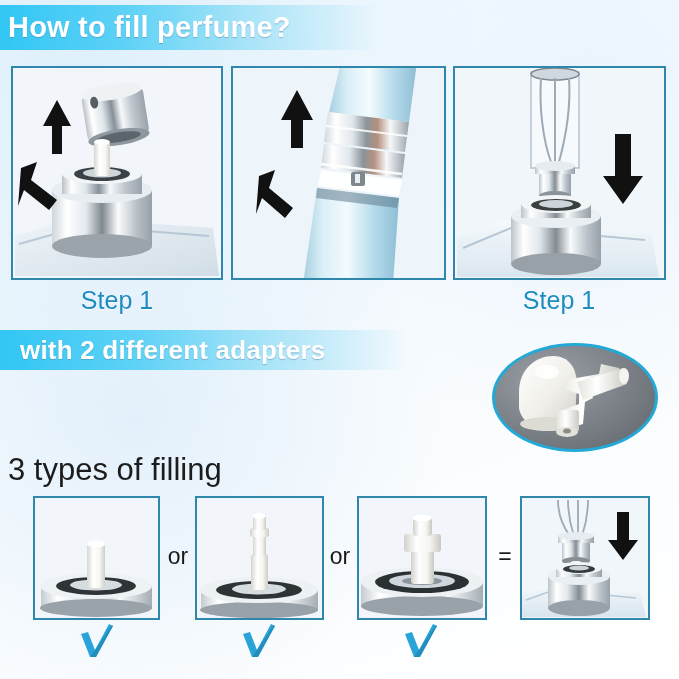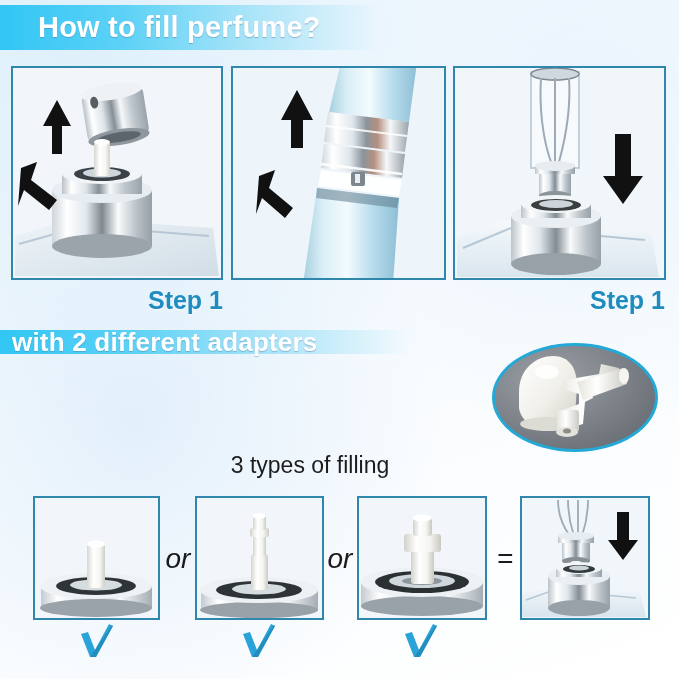--- a/index.html
+++ b/index.html
@@ -17,54 +17,54 @@
       linear-gradient(160deg,#eef7fd 0%,#f7fbfe 45%,#ffffff 100%);
   }
 
   
   .banner{
     position:absolute;display:flex;align-items:center;
     color:#ffffff;font-weight:bold;letter-spacing:.2px;
     text-shadow:0 1px 1px rgba(70,120,160,.45);
     background:linear-gradient(90deg,#31c6f4 0%,#5fd2f6 34%,#a9e4f8 66%,rgba(226,245,253,.15) 100%);
   }
-  #banner-title{left:0;top:5px;width:376px;height:45px;font-size:29px;padding-left:38px;box-sizing:border-box;}
-  #banner-adapters{left:0;top:330px;width:405px;height:24px;font-size:26px;padding-left:12px;box-sizing:border-box;}
+  #banner-title{left:0;top:5px;width:376px;height:45px;font-size:29px;padding-left:8px;box-sizing:border-box;}
+  #banner-adapters{left:0;top:330px;width:405px;height:40px;font-size:26px;padding-left:20px;box-sizing:border-box;}
 
   
   .panel{
     position:absolute;border:2px solid #2f88ab;box-sizing:border-box;
     background:linear-gradient(170deg,#f4f9fd 0%,#eef5fb 55%,#e9f2f9 100%);
     overflow:hidden;
   }
   #panel-step1{left:11px;top:66px;width:212px;height:214px;}
   #panel-step2{left:231px;top:66px;width:215px;height:214px;}
   #panel-step3{left:453px;top:66px;width:213px;height:214px;}
   #panel-type1{left:33px;top:496px;width:127px;height:124px;}
   #panel-type2{left:195px;top:496px;width:129px;height:124px;}
   #panel-type3{left:357px;top:496px;width:130px;height:124px;}
   #panel-result{left:520px;top:496px;width:130px;height:124px;}
 
   
   .step-label{
-    position:absolute;top:286px;width:212px;text-align:right;
-    font-size:25px;font-weight:bold;color:#1f8cc0;
+    position:absolute;top:286px;width:212px;text-align:center;
+    font-size:25px;font-weight:normal;color:#1f8cc0;
     text-shadow:0 1px 1px rgba(255,255,255,.9);
   }
   #label-step1{left:11px;}
   #label-step2{left:231px;}
   #label-step3{left:453px;}
 
   
   #types-title{
-    position:absolute;left:0;top:452px;width:620px;text-align:center;
-    font-size:23px;color:#1c1c1c;
+    position:absolute;left:8px;top:452px;width:620px;text-align:left;
+    font-size:31px;color:#1c1c1c;
   }
   .conn{
-    position:absolute;top:543px;font-size:28px;color:#1a1a1a;text-align:center;width:36px;font-style:italic;
+    position:absolute;top:543px;font-size:23px;color:#1a1a1a;text-align:center;width:36px;
   }
   #conn-or-1{left:160px;}
   #conn-or-2{left:322px;}
   #conn-eq{left:487px;}
 
   
   .check{position:absolute;top:624px;width:127px;text-align:center;}
   .check svg{display:block;margin:0 auto;}
   #check-1{left:33px;}
   #check-2{left:195px;}

